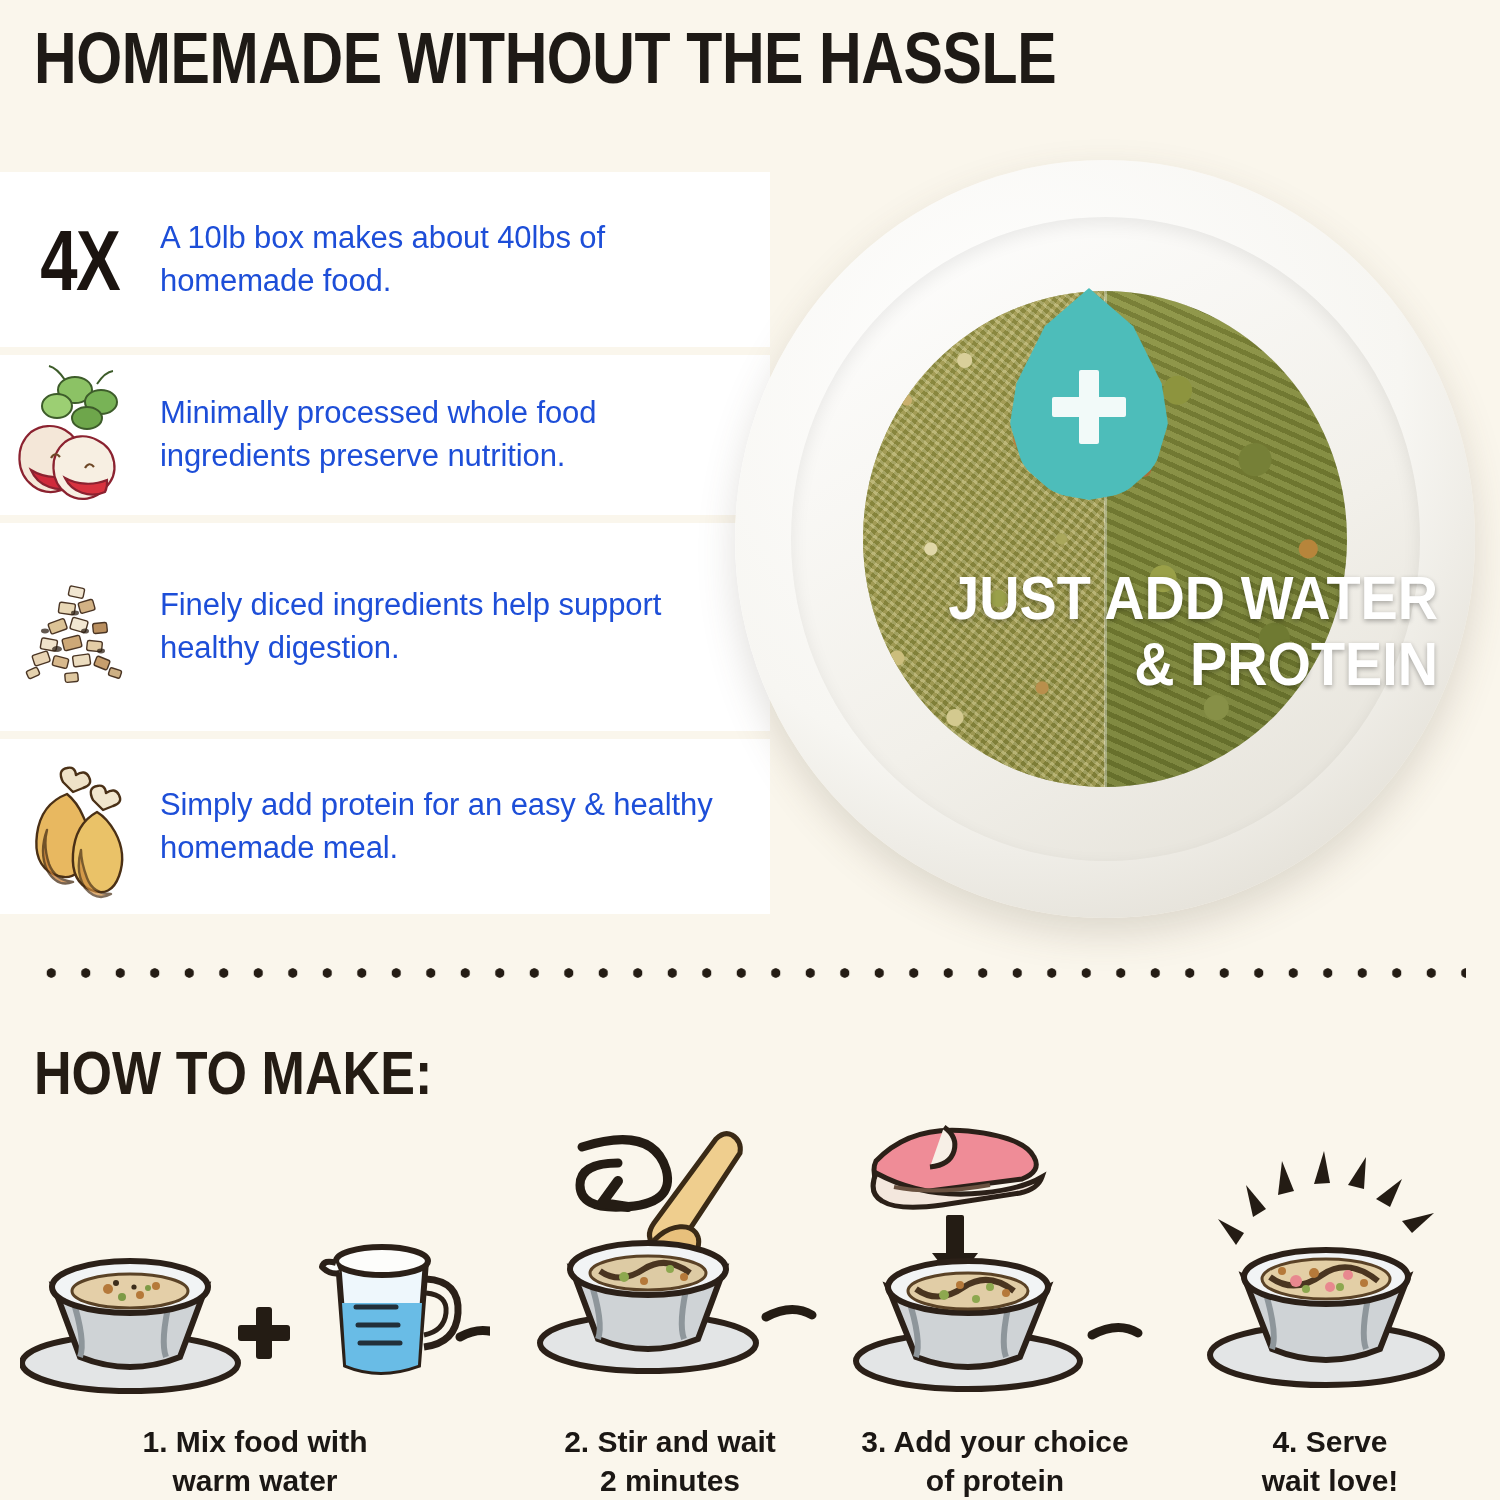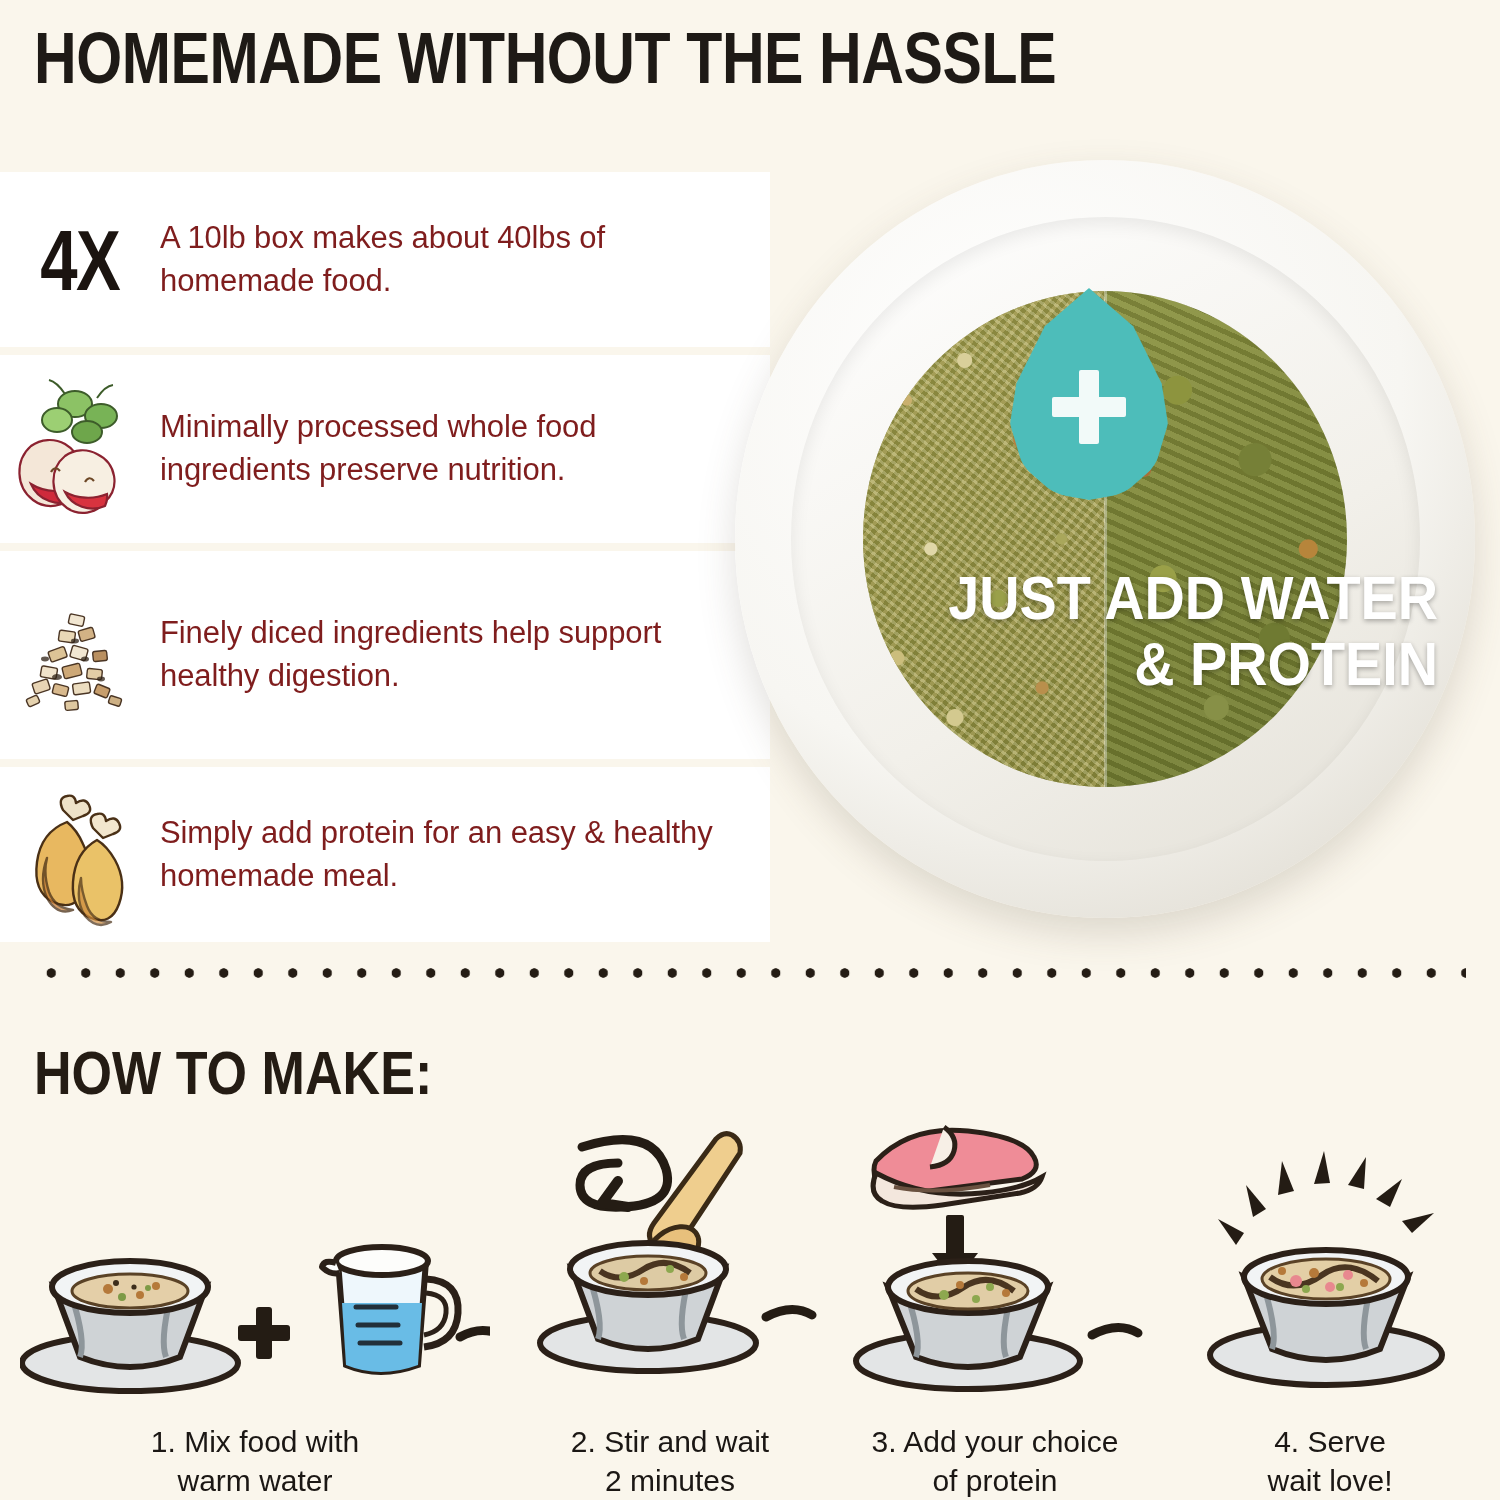--- a/index.html
+++ b/index.html
@@ -30,34 +30,34 @@
   .features { position:absolute; left:0; top:172px; width:770px; }
   .band {
     background:#FFFFFF;
     width:770px;
     display:flex;
     align-items:center;
     margin-bottom:8px;
     position:relative;
   }
   .band-1 { height:175px; }
-  .band-2 { height:188px; }
+  .band-2 { height:160px; }
   .band-3 { height:208px; }
   .band-4 { height:175px; }
 
   .f-icon {
     width:160px; min-width:160px;
     height:100%;
     display:flex; align-items:center; justify-content:center;
     position:relative;
   }
   .f-text {
     font-size:31px;
     line-height:1.38;
-    color:#7f1d1d;
+    color:#1d4ed8;
     letter-spacing:-0.1px;
     padding-right:16px;
   }
 
   
   .mark-4x {
     font-family:"Liberation Sans Narrow","Liberation Sans",sans-serif;
     font-weight:bold;
     font-size:86px;
     line-height:1;
@@ -184,21 +184,21 @@
     line-height:1;
     transform:scaleX(0.84);
     transform-origin:left top;
     color:#241C14;
     white-space:nowrap;
   }
 
   .steps { position:absolute; left:0; top:1080px; width:1500px; height:420px; }
   .step {
     position:absolute; top:0; height:420px;
-    display:flex; flex-direction:column; align-items:center; justify-content:flex-end;
+    display:flex; flex-direction:column; align-items:center; justify-content:flex-end;font-weight:bold;
   }
   .step-art { position:relative; width:100%; height:300px; }
   .step-cap {
     font-size:30px; line-height:1.28; text-align:center; color:#1B1714;
     padding-top:12px;
   }
   .s1 { left:20px;  width:470px; }
   .s2 { left:540px; width:260px; }
   .s3 { left=0; left:860px; width:270px; }
   .s4 { left:1190px; width:280px; }

